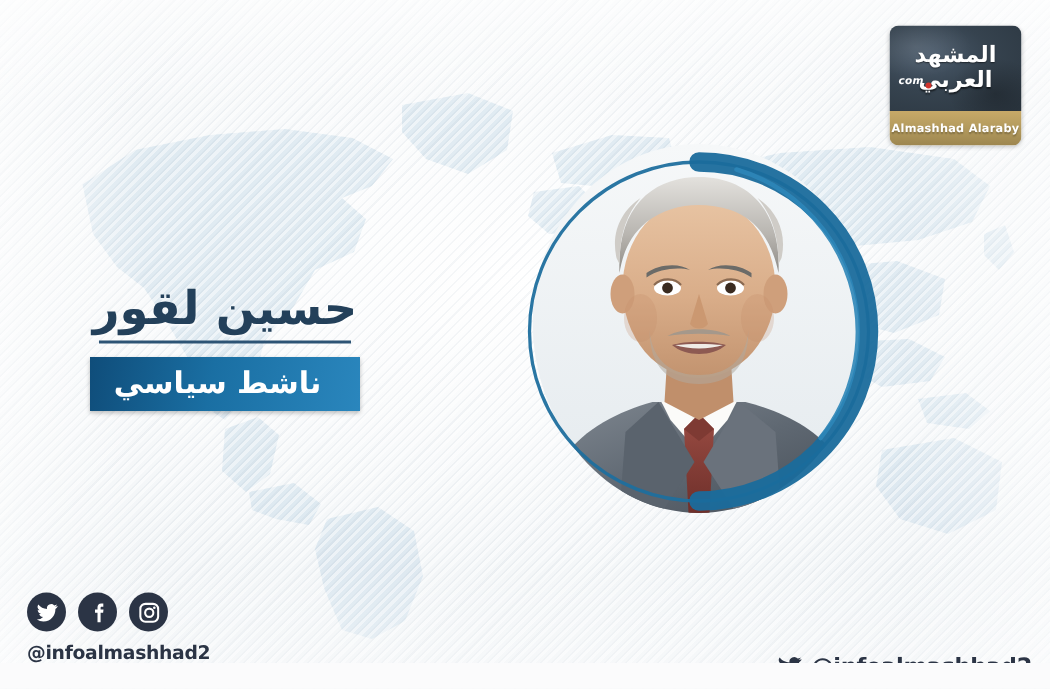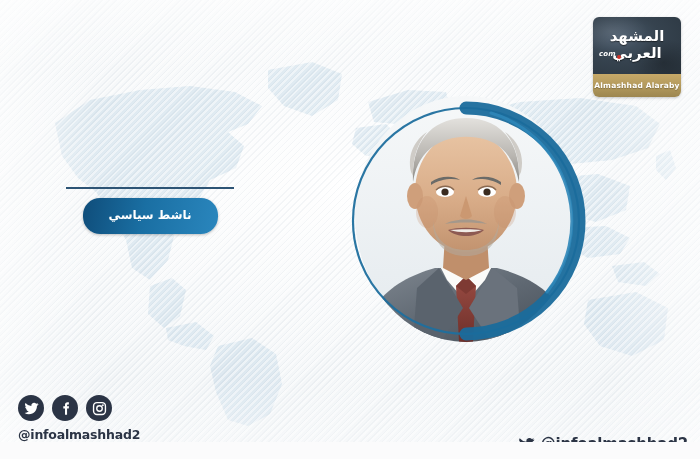--- a/index.html
+++ b/index.html
@@ -197,29 +197,28 @@
   }
   .name-rule {
     width: 168px;
     height: 2px;
     margin: 1px auto 0 auto;
     background: #2d5475;
   }
   .role-badge {
     display: inline-block;
     margin-top: 9px;
-    padding: 5px 26px 7px 26px;
+    padding: 5px 26px 7px 16px;
     background: linear-gradient(100deg, #0f4d7a 0%, #1a6fa3 45%, #2a86bd 100%);
     color: #ffffff;
-    font-size: 12px;
+    font-size: 20px;
     font-weight: bold;
     line-height: 24px;
     direction: rtl;
     box-shadow: 0 1px 3px rgba(0,0,0,0.25);
-    border-radius: 17px;
   }
 
   
   .social-block {
     position: absolute;
     left: 18px;
     bottom: 17px;
     z-index: 10;
   }
   .social-icons {
@@ -397,20 +396,21 @@
     </div>
 
     <svg class="ring-svg" viewBox="0 0 250 250">
       <circle cx="125" cy="125" r="113" fill="none" stroke="#1f6f9e" stroke-width="2.2" opacity="0.95"></circle>
       <path d="M125,12 A113,113 0 0,1 125,238" fill="none" stroke="#1a6c9c" stroke-width="13" stroke-linecap="round" opacity="0.95"></path>
       <path d="M150,17 A113,113 0 0,1 206,196" fill="none" stroke="#2d86b8" stroke-width="3" stroke-linecap="round" opacity="0.9"></path>
     </svg>
   </div>
 
   <div class="name-block">
+    <div class="person-name">حسين لقور</div>
     <div class="name-rule"></div>
     <div class="role-badge">ناشط سياسي</div>
   </div>
 
   <div class="bottom-strip"></div>
 
   <div class="social-block">
     <div class="social-icons">
       <div class="soc">
         <svg width="15" height="15" viewBox="0 0 24 24" fill="#ffffff">

